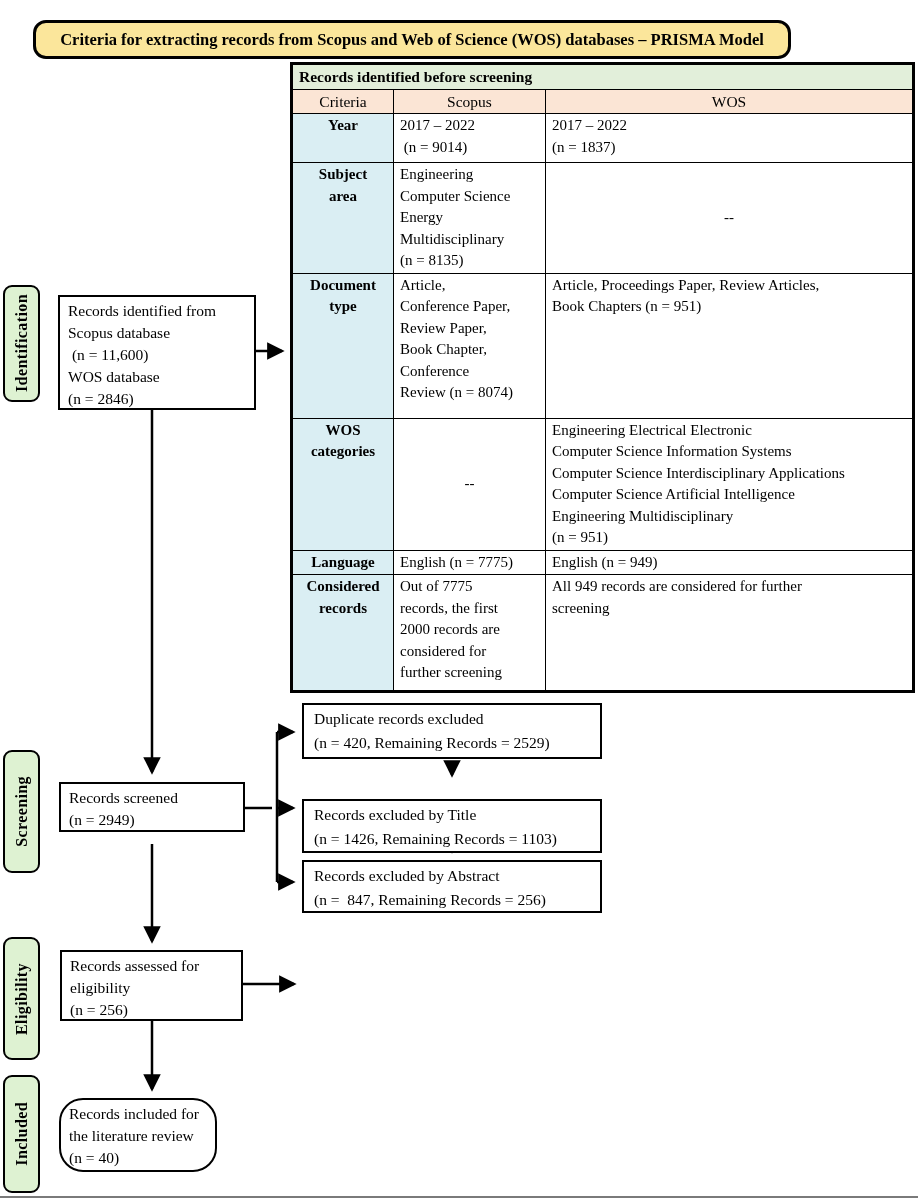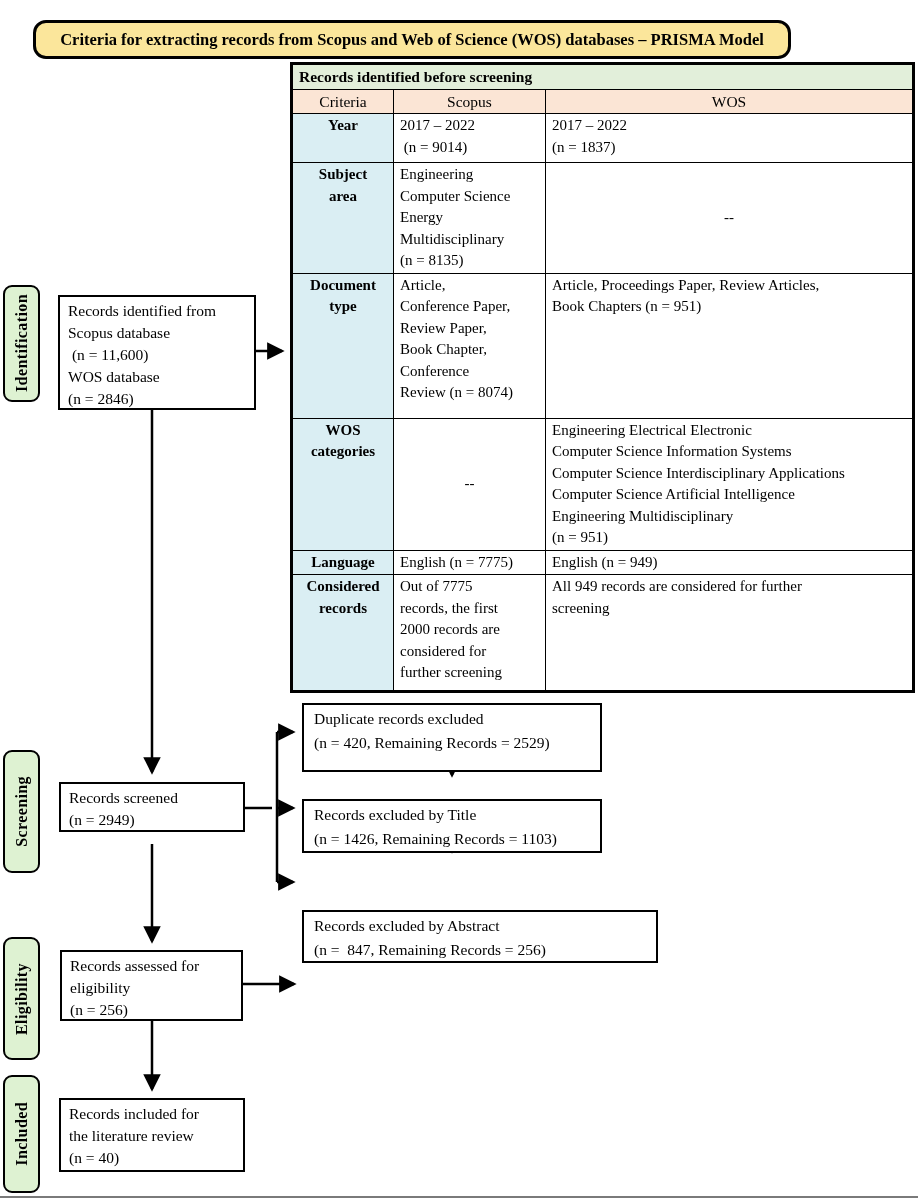--- a/index.html
+++ b/index.html
@@ -172,25 +172,25 @@
   <div class="fbox" style="left:58px; top:295px; width:198px; height:115px;">Records identified from
 Scopus database
  (n = 11,600)
 WOS database
 (n = 2846)</div>
   <div class="fbox" style="left:59px; top:782px; width:186px; height:50px;">Records screened
 (n = 2949)</div>
   <div class="fbox" style="left:60px; top:950px; width:183px; height:71px;">Records assessed for
 eligibility
 (n = 256)</div>
-  <div class="fbox" style="left:59px; top:1098px; width:186px; height:74px;">Records included for
+  <div class="fbox" style="left:59px; top:1098px; width:158px; height:74px;border-radius:24px;">Records included for
 the literature review
 (n = 40)</div>
 
-  <div class="fbox wide" style="left:302px; top:703px; width:300px; height:69px;">Duplicate records excluded
+  <div class="fbox wide" style="left:302px; top:703px; width:300px; height:56px;">Duplicate records excluded
 (n = 420, Remaining Records = 2529)</div>
   <div class="fbox wide" style="left:302px; top:784px; width:300px; height:54px;margin-top:15px;">Records excluded by Title
 (n = 1426, Remaining Records = 1103)</div>
-  <div class="fbox wide" style="left:302px; top:910px; width:356px; height:53px;">Records excluded by Abstract
+  <div class="fbox wide" style="left:302px; top:860px; width:300px; height:53px;">Records excluded by Abstract
 (n =  847, Remaining Records = 256)</div>
 
   <div class="bottom-line"></div>
 </div>
 
 </body></html>

